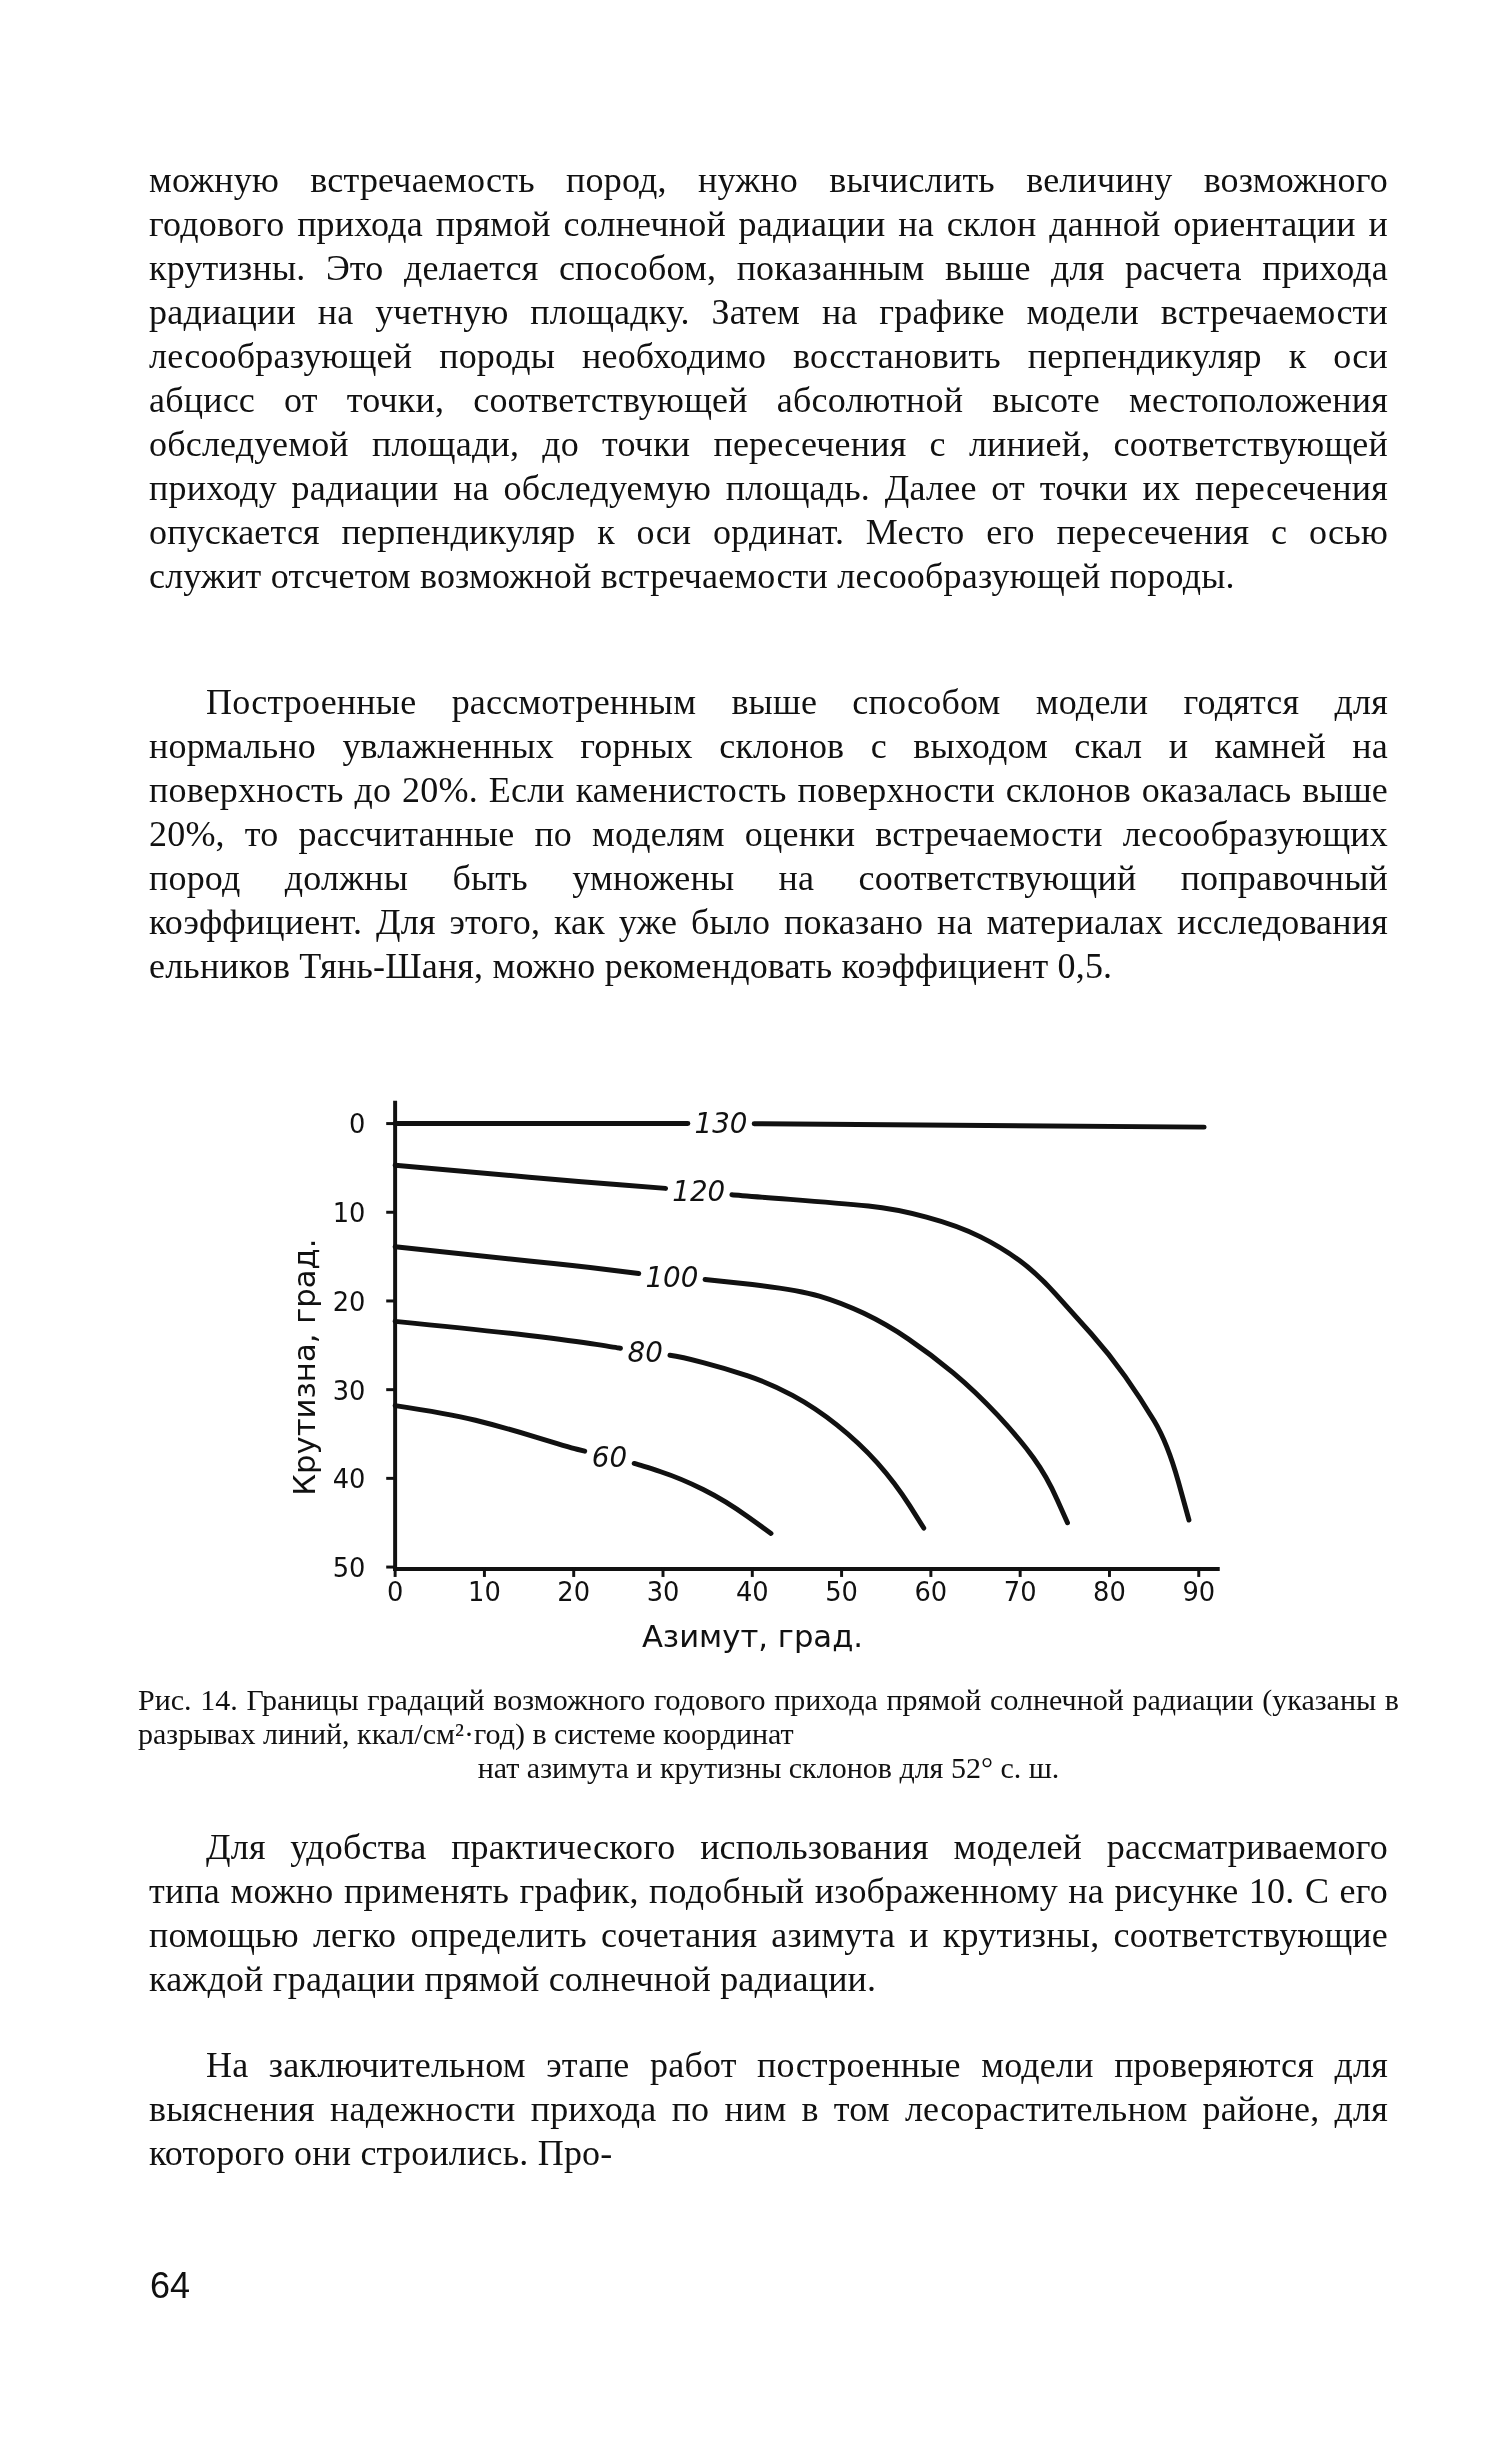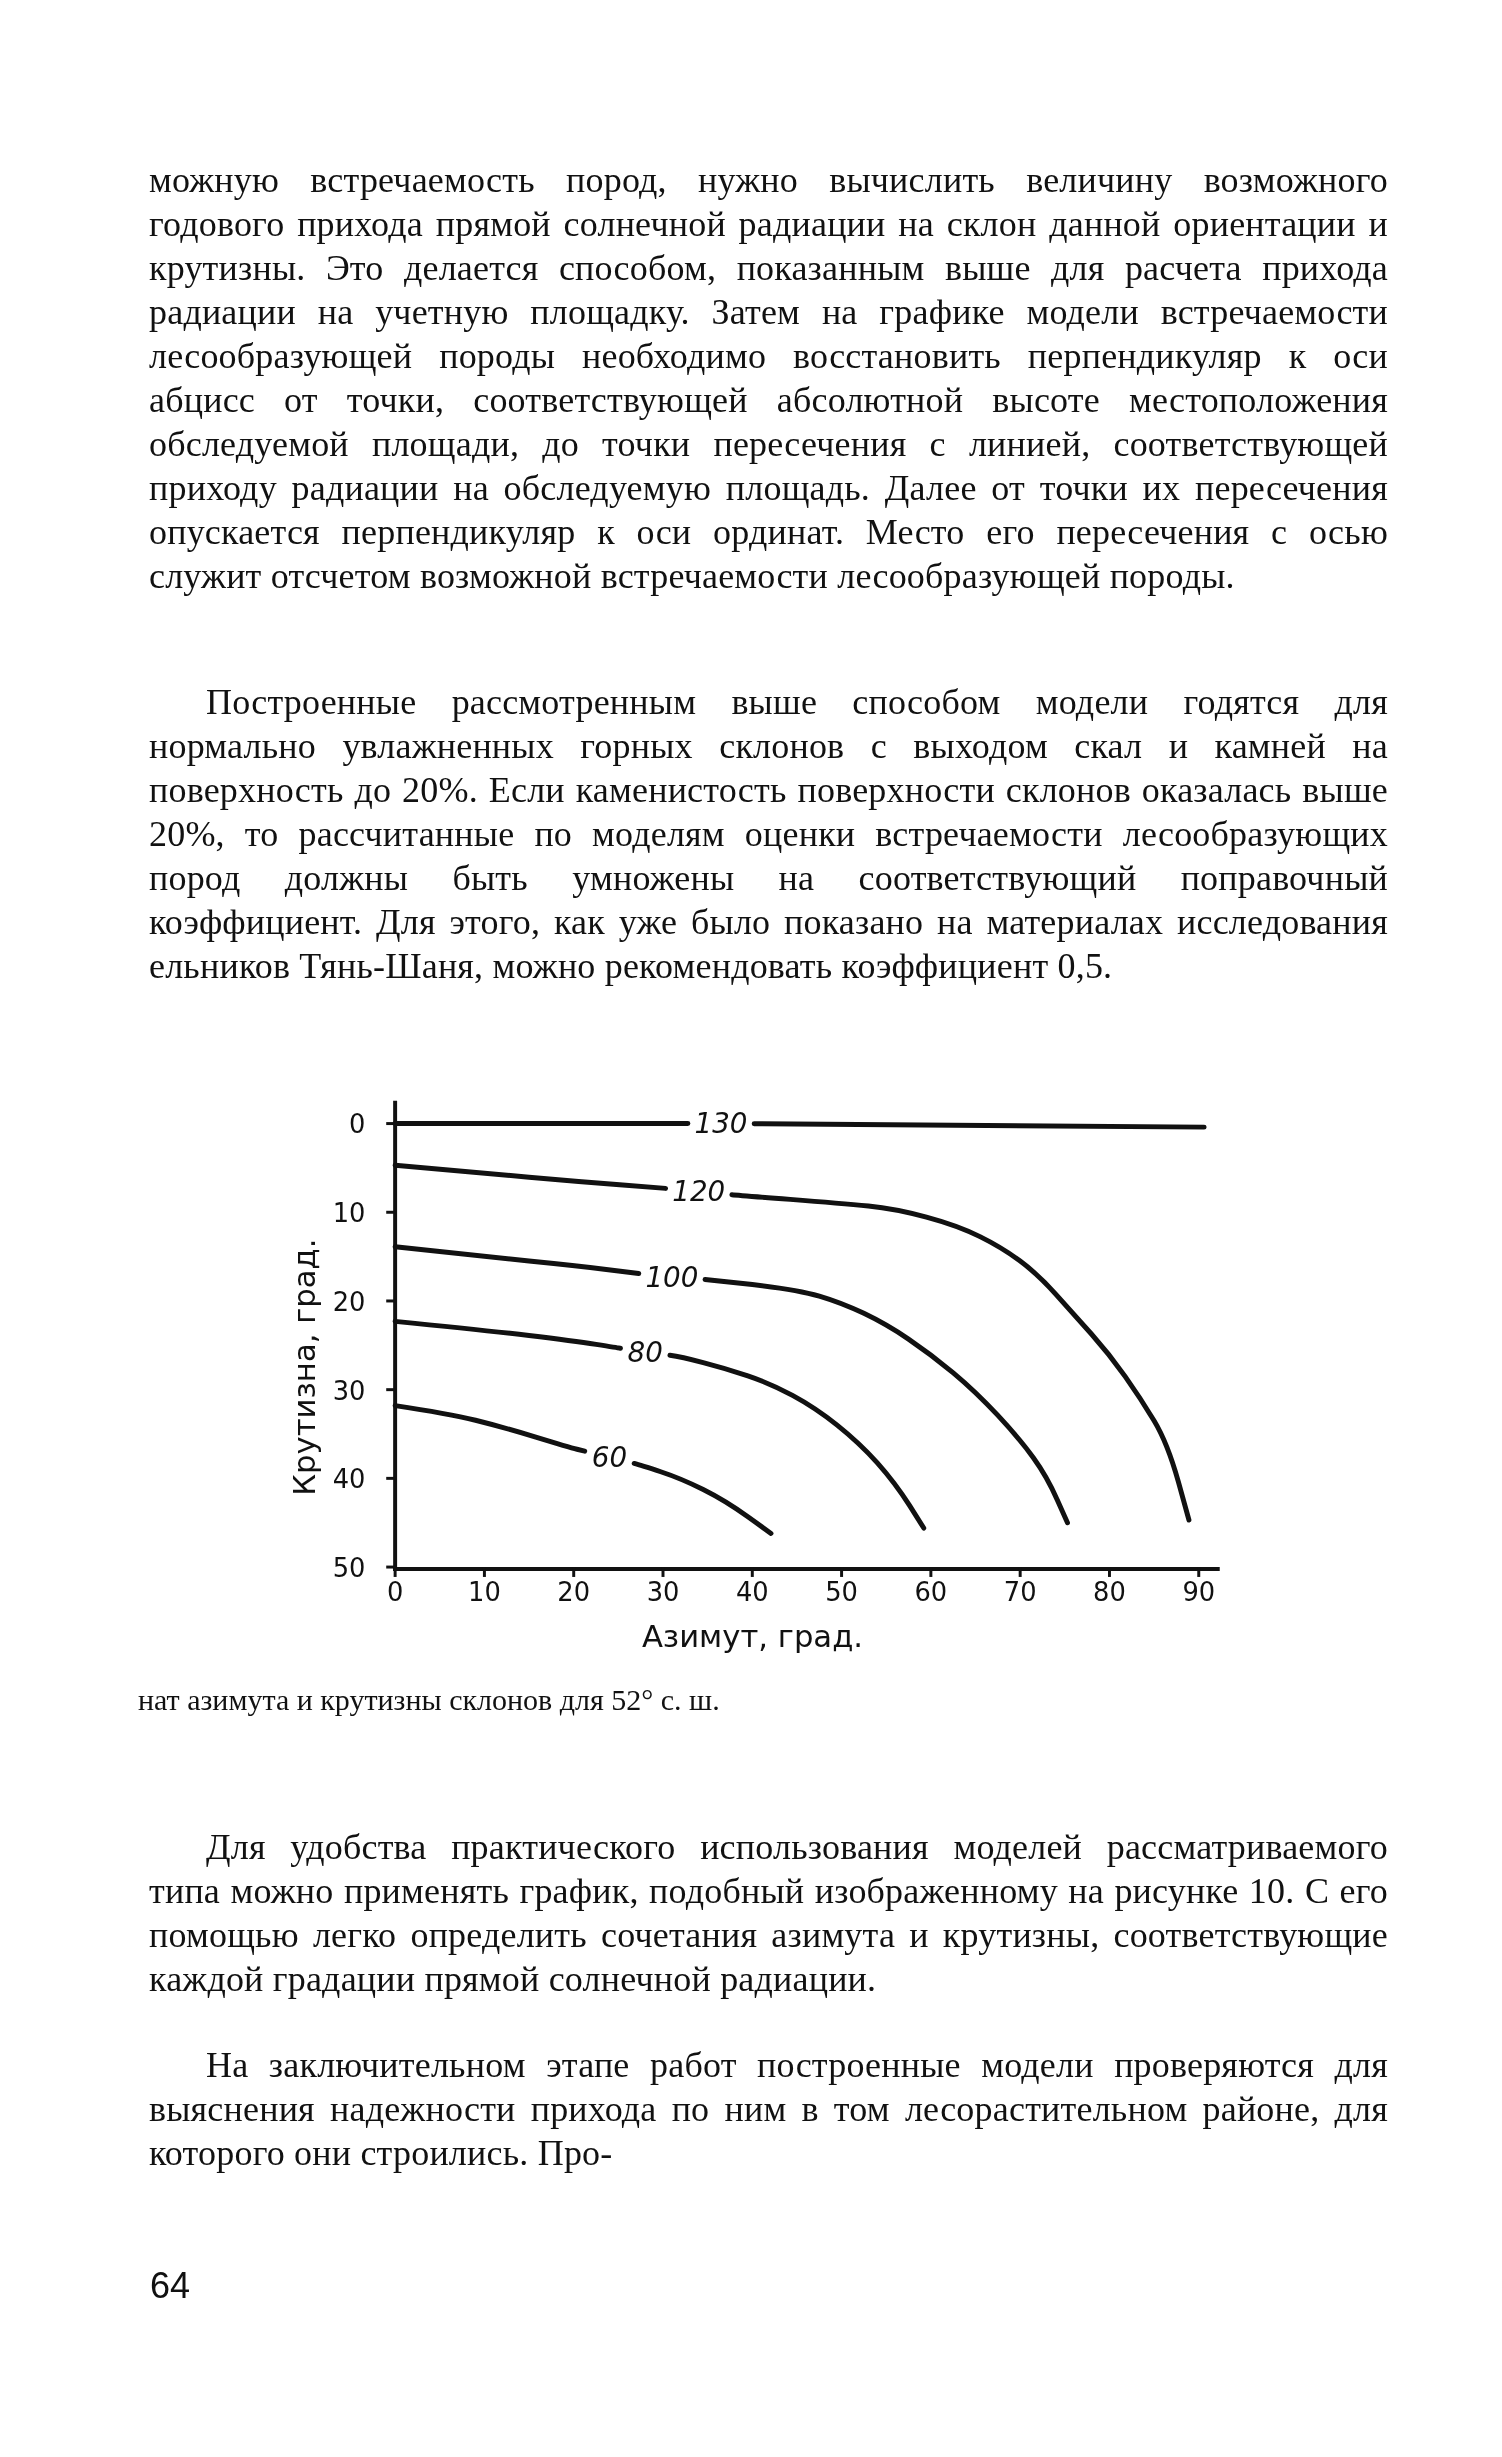--- a/index.html
+++ b/index.html
@@ -5,21 +5,21 @@
   html, body { margin:0; padding:0; background:#ffffff; }
   body { width:1503px; height:2457px; position:relative; overflow:hidden; color:#111; }
   .col { position:absolute; left:138px; width:1261px; font-family:"Liberation Serif","DejaVu Serif",serif; font-size:36px; line-height:44px; text-align:justify; letter-spacing:0.2px; }
   .col p { margin:11px; }
   .indent { text-indent:57px;font-family:Liberation Serif, serif; }
   #p1 { top:147px; }
   #p2 { top:669px; }
   #p3 { top:1814px; }
   #p4 { top:2032px; }
   .caption { position:absolute; left:138px; width:1261px; top:1683px; font-family:"Liberation Serif","DejaVu Serif",serif; font-size:30px; line-height:34px; text-align:justify; }
-  .caption .last { display:block; }
+  .caption .last { display:block; text-align:center; }
   .pagenum { position:absolute; left:150px; top:2218px; font-family:Liberation Sans, sans-serif; font-size:36px;margin-top:47px; }
   svg.chart { position:absolute; left:0; top:0; width:1503px; height:2457px; pointer-events:none; }
   svg.chart text { font-family:"DejaVu Sans","Liberation Sans",sans-serif; fill:#111; }
   .curve { fill:none; stroke:#111; stroke-width:5; stroke-linecap:round; stroke-linejoin:round; }
   .axis { stroke:#111; stroke-width:4; fill:none; }
   .tick { stroke:#111; stroke-width:3; }
 </style>
 </head>
 <body>
 
@@ -87,20 +87,21 @@
       <text x="705.6800000000001" y="1213.544" text-anchor="middle" font-size="28" font-style="italic">120</text>
       <text x="678.62" y="1299.624" text-anchor="middle" font-size="28" font-style="italic">100</text>
       <text x="651.56" y="1375.528" text-anchor="middle" font-size="28" font-style="italic">80</text>
       <text x="615.48" y="1482.1200000000001" text-anchor="middle" font-size="28" font-style="italic">60</text>
     </g>
   <text id="ylabel" transform="translate(318,1381) rotate(-90)" text-anchor="middle" font-size="31">Крутизна, град.</text>
   <text id="xlabel" x="760" y="1664" text-anchor="middle" font-size="31">Азимут, град.</text>
 </svg>
 
 <div class="caption">
+  <span>Рис. 14. Границы градаций возможного годового прихода прямой солнечной радиации (указаны в разрывах линий, ккал/см²·год) в системе координат</span>
   <span class="last">нат азимута и крутизны склонов для 52° с. ш.</span>
 </div>
 
 <div class="col" id="p3">
   <p class="indent">Для удобства практического использования моделей рассматриваемого типа можно применять график, подобный изображенному на рисунке 10. С его помощью легко определить сочетания азимута и крутизны, соответствующие каждой градации прямой солнечной радиации.</p>
 </div>
 <div class="col" id="p4">
   <p class="indent">На заключительном этапе работ построенные модели проверяются для выяснения надежности прихода по ним в том лесорастительном районе, для которого они строились. Про-</p>
 </div>
 

